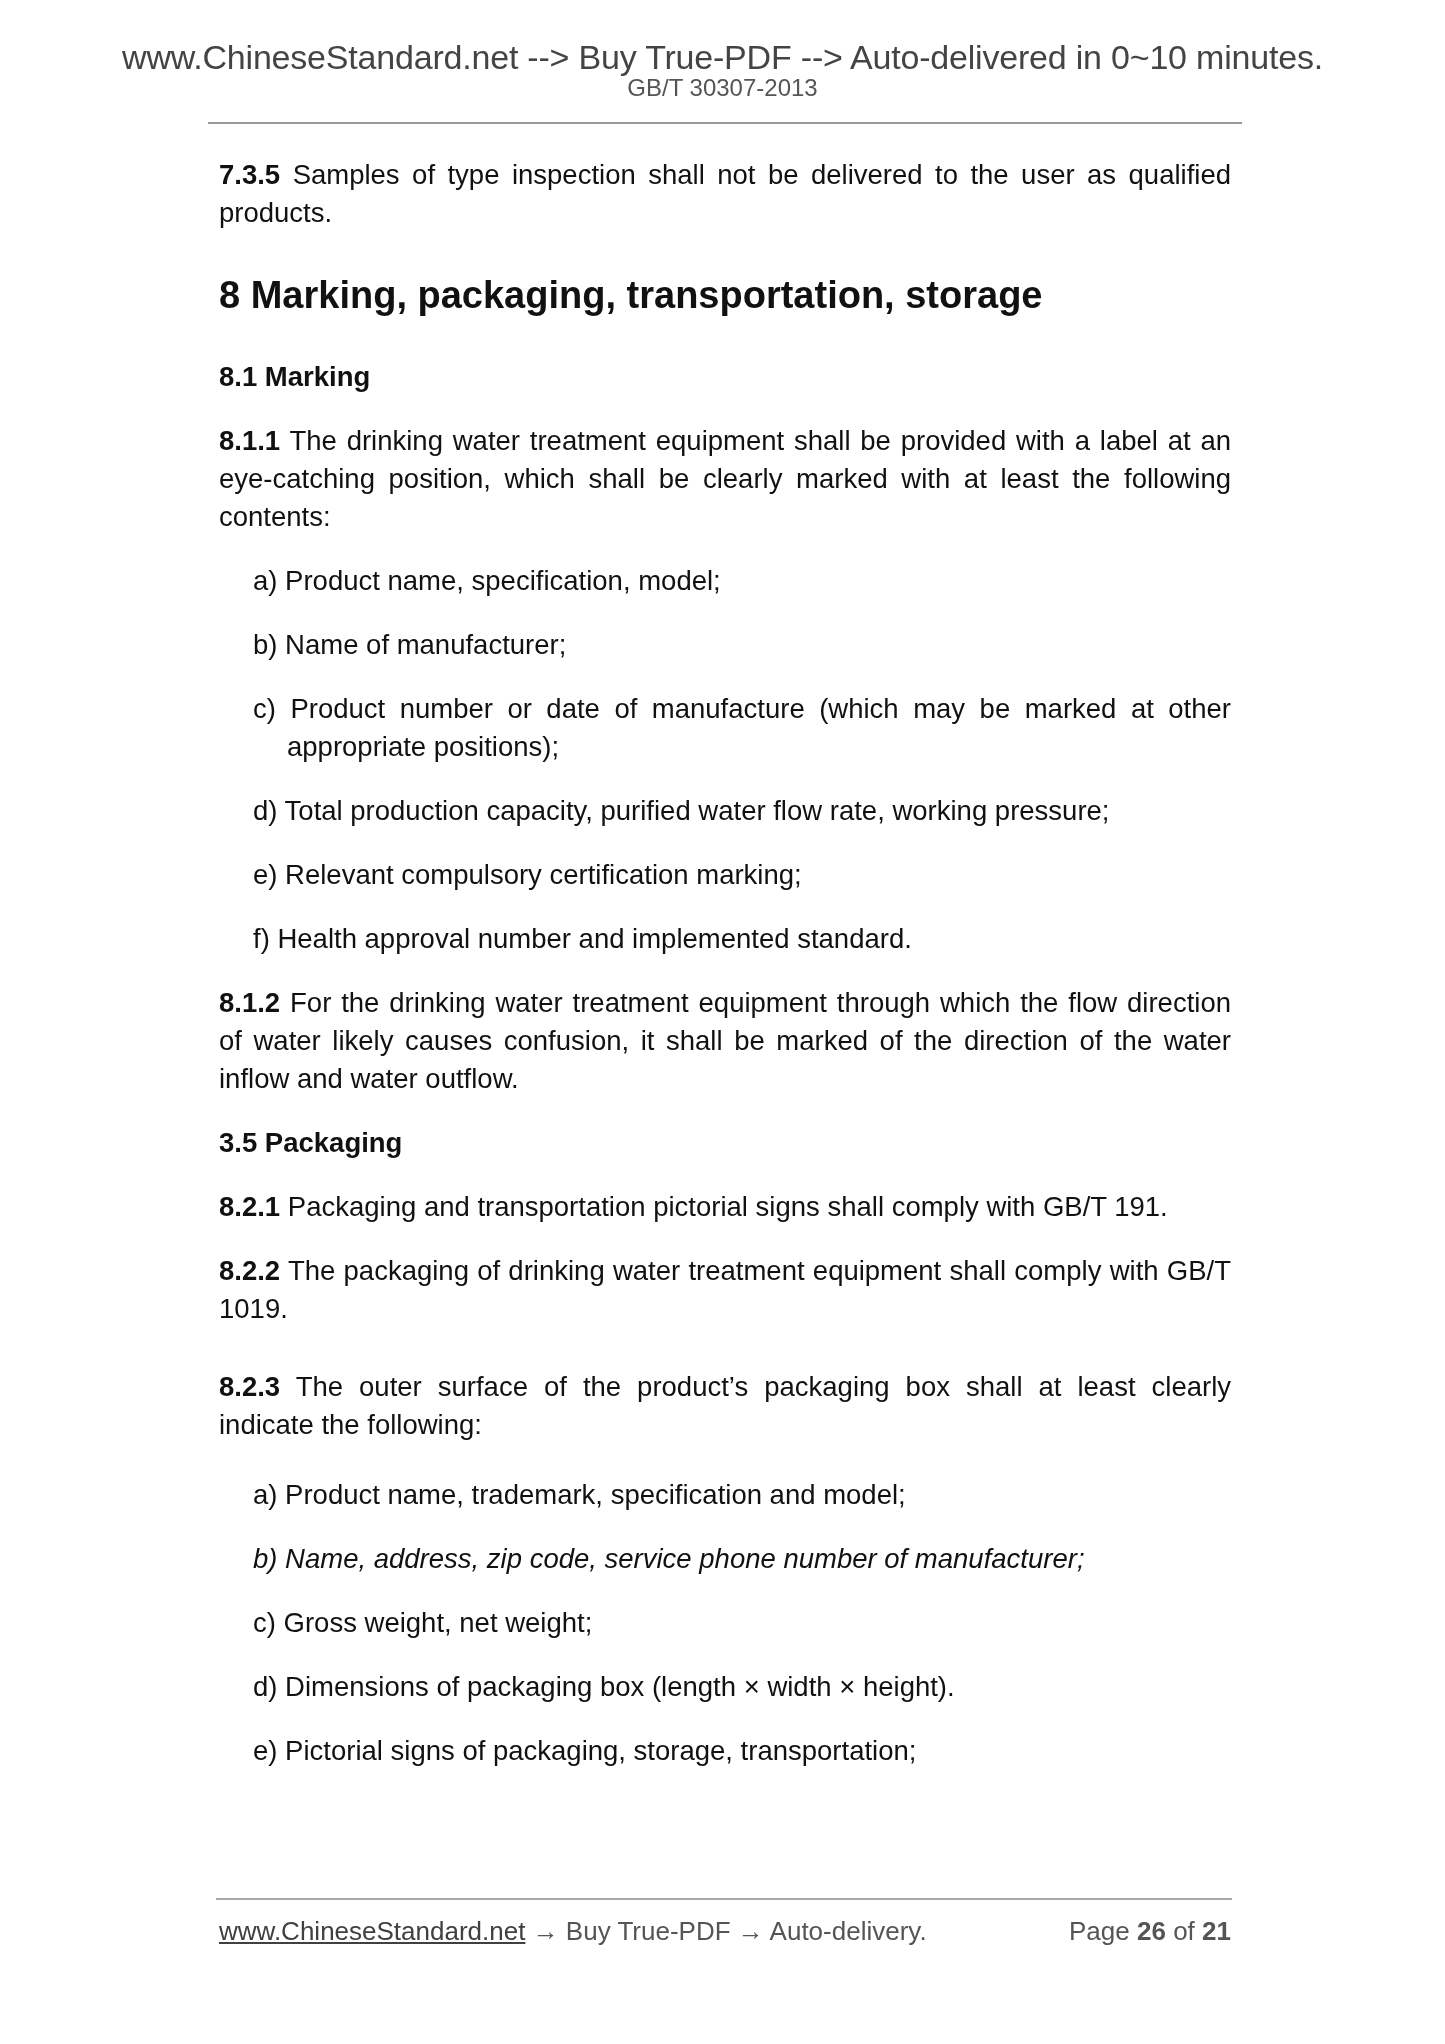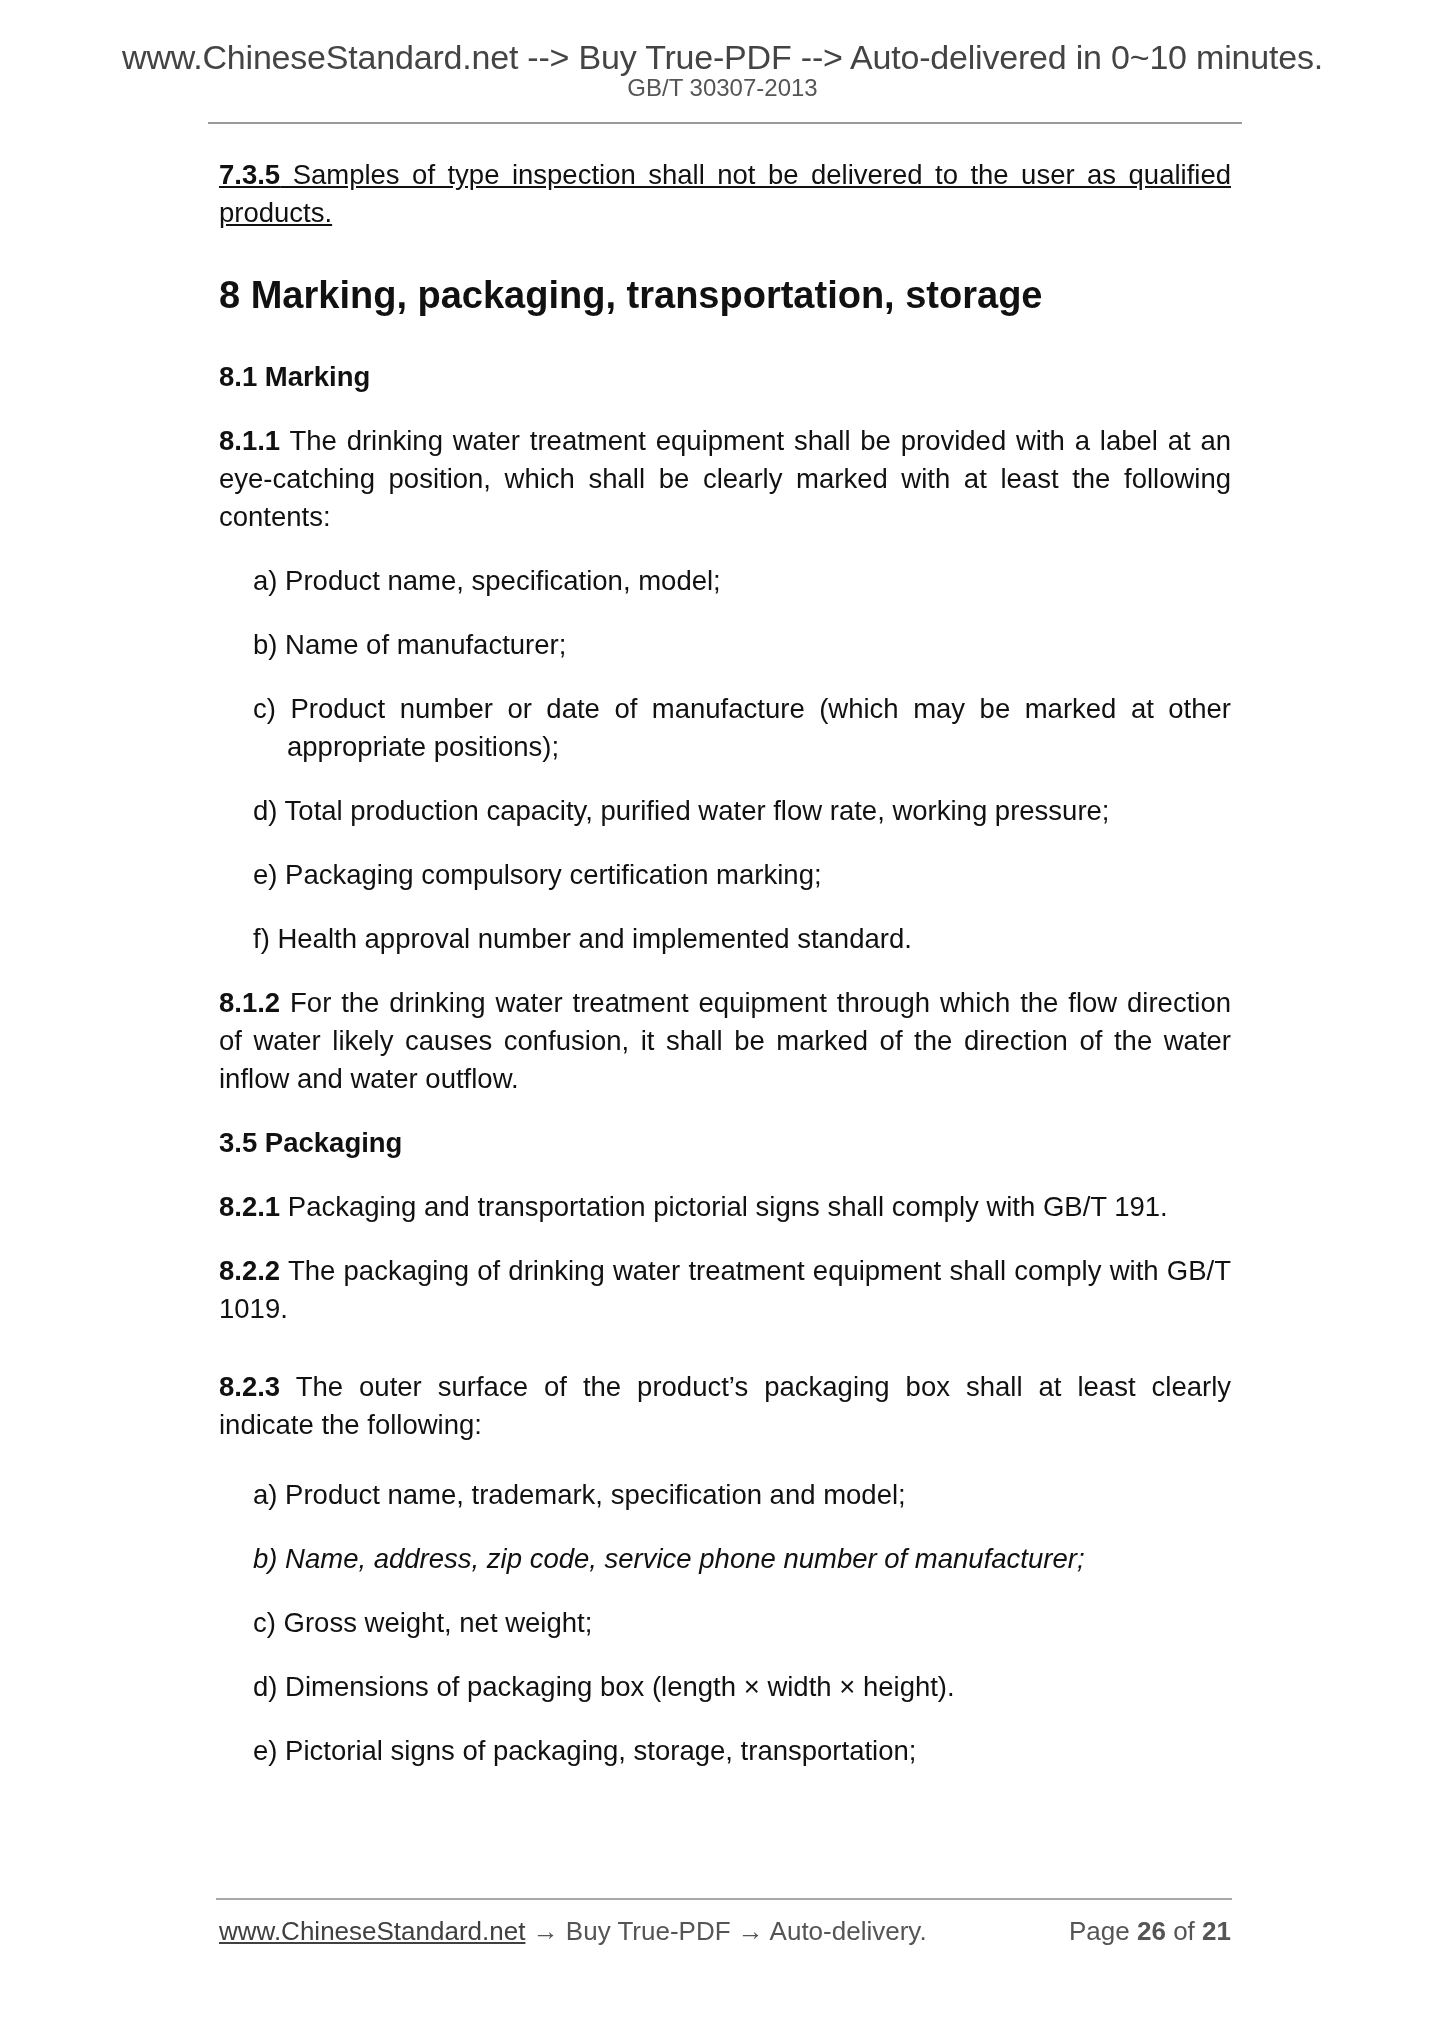--- a/index.html
+++ b/index.html
@@ -27,37 +27,37 @@
 </style>
 </head>
 <body>
 
 <div class="hdr-banner">www.ChineseStandard.net --&gt; Buy True-PDF --&gt; Auto-delivered in 0~10 minutes.</div>
 <div class="hdr-std">GB/T 30307-2013</div>
 <div class="hdr-rule"></div>
 
 <div class="content">
 
-  <p style="margin-bottom:40px;text-decoration:underline;">
+  <p style="margin-bottom:40px;">
     <span class="num">7.3.5</span><span> Samples of type inspection shall not be delivered to the user as qualified products.</span>
   </p>
 
   <div class="h1" style="margin-bottom:40px;">8 Marking, packaging, transportation, storage</div>
 
   <div class="h2" style="margin-bottom:26px;">8.1 Marking</div>
 
   <p style="margin-bottom:26px;">
     <span class="num">8.1.1</span><span> The drinking water treatment equipment shall be provided with a label at an eye-catching position, which shall be clearly marked with at least the following contents:</span>
   </p>
 
   <p class="item hang" style="margin-bottom:26px;">a) Product name, specification, model;</p>
   <p class="item hang" style="margin-bottom:26px;">b) Name of manufacturer;</p>
   <p class="item hang" style="margin-bottom:26px;padding-left:68px;text-indent:-34px;">c) Product number or date of manufacture (which may be marked at other appropriate positions);</p>
   <p class="item hang" style="margin-bottom:26px;">d) Total production capacity, purified water flow rate, working pressure;</p>
-  <p class="item hang" style="margin-bottom:26px;">e) Packaging compulsory certification marking;</p>
+  <p class="item hang" style="margin-bottom:26px;">e) Relevant compulsory certification marking;</p>
   <p class="item hang" style="margin-bottom:26px;">f) Health approval number and implemented standard.</p>
 
   <p style="margin-bottom:26px;">
     <span class="num">8.1.2</span><span> For the drinking water treatment equipment through which the flow direction of water likely causes confusion, it shall be marked of the direction of the water inflow and water outflow.</span>
   </p>
 
   <div class="h2" style="margin-bottom:26px;">3.5 Packaging</div>
 
   <p style="margin-bottom:26px;">
     <span class="num">8.2.1</span><span> Packaging and transportation pictorial signs shall comply with GB/T 191.</span>

